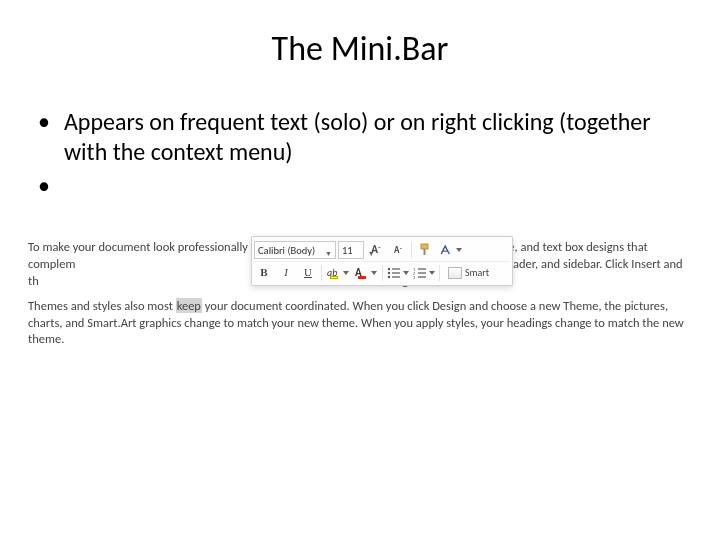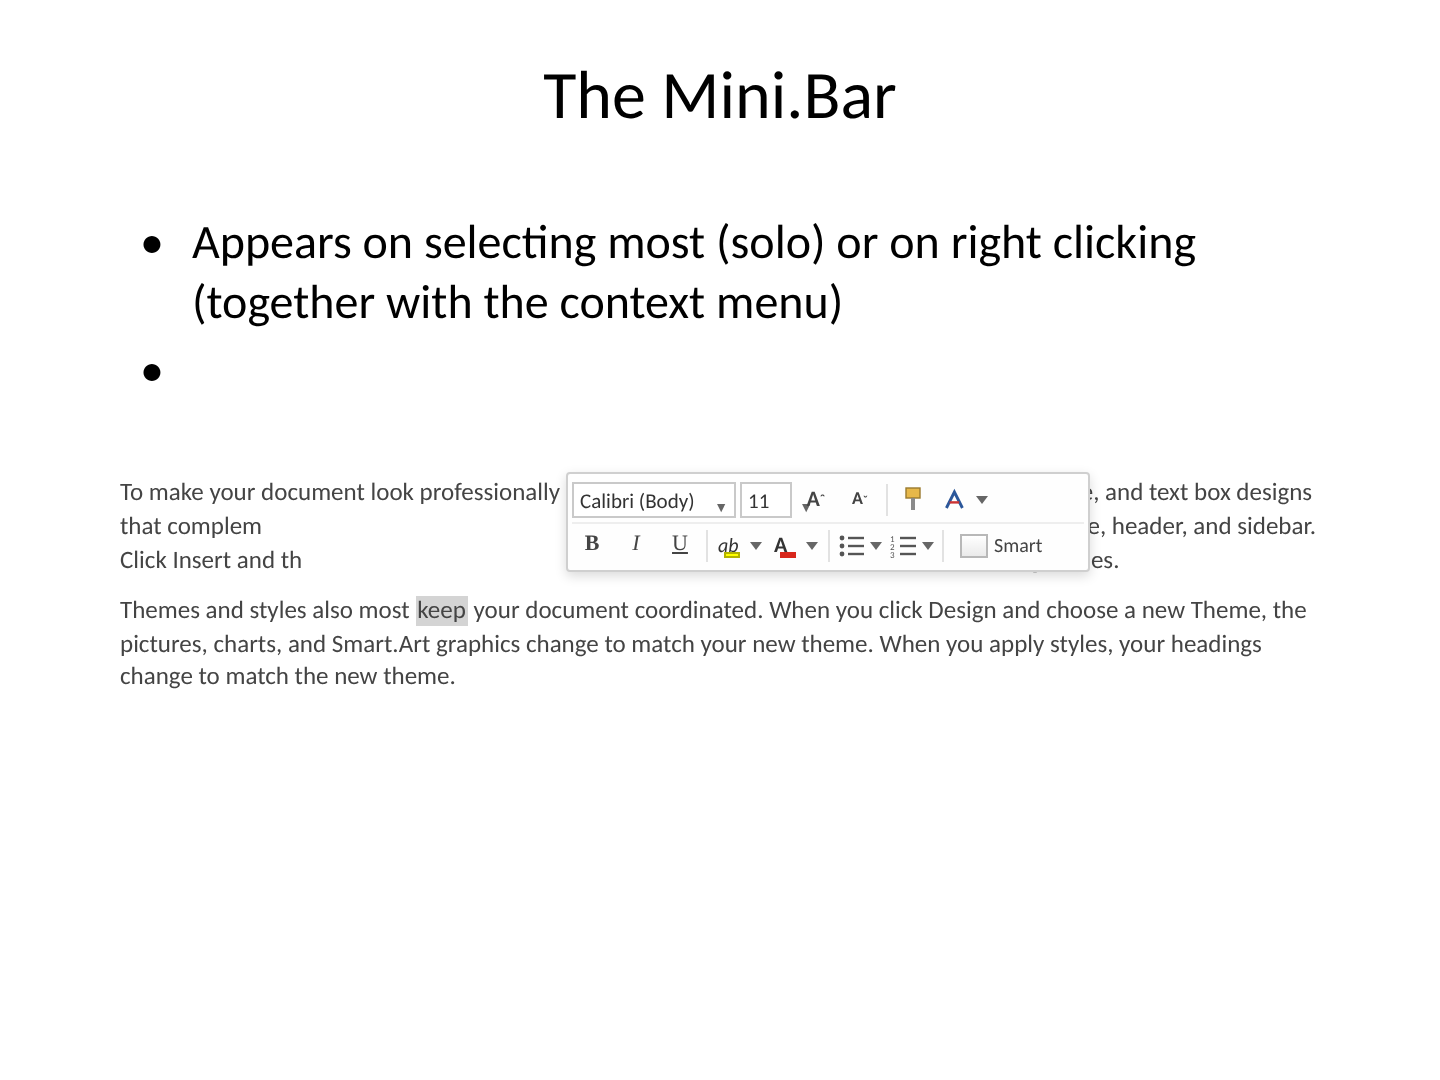--- a/index.html
+++ b/index.html
@@ -1,17 +1,17 @@
 <!DOCTYPE html>
 <html><head>
 <meta charset="utf-8">
 <style>
   * { box-sizing: border-box; margin: 0; padding: 0; }
   html, body { width: 720px; height: 540px; background: #fff; font-family: Calibri, Arial, sans-serif; color: #000; }
-  .slide { position: relative; width: 720px; height: 380px; padding: 28px 60px; }
+  .slide { position: relative; width: 720px; height: 380px; padding: 28px 28px; }
   .title { text-align: center; font-size: 34px; font-weight: 400; margin-bottom: 38px; }
   .bullets { font-size: 24px; line-height: 1.25; margin-bottom: 38px; padding-left: 10px; }
   .bullet-row { display: flex; margin-bottom: 4px; }
   .bullet-dot { margin-right: 14px; }
   .screenshot {
     position: relative;
     font-family: Calibri, Arial, sans-serif;
     font-size: 12.5px;
     color: #444;
     line-height: 1.35;
@@ -75,21 +75,21 @@
 </head>
 <body>
 
 <div class="slide">
 
   <h1 class="title">The Mini.Bar</h1>
 
   <div class="bullets">
     <div class="bullet-row">
       <span class="bullet-dot">•</span>
-      <span>Appears on selecting most (solo) or on right clicking (together with the context menu)</span>
+      <span>Appears on frequent text (solo) or on right clicking (together with the context menu)</span>
     </div>
     <div class="bullet-row">
       <span class="bullet-dot">•</span>
     </div>
   </div>
 
   <div class="screenshot">
 
     <div class="minibar">
       <div class="minibar-row">

